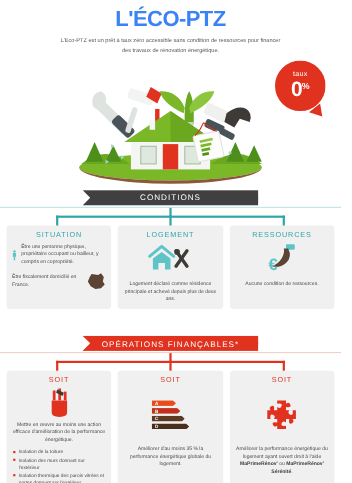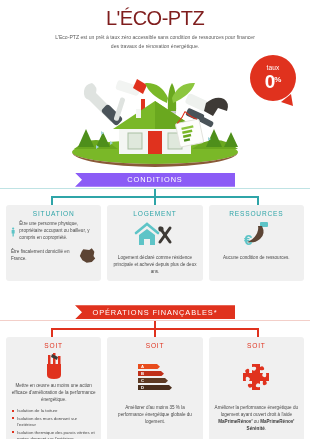--- a/index.html
+++ b/index.html
@@ -7,21 +7,21 @@
     width: 310px; height: 439px;
     background: #ffffff;
     font-family: "Liberation Sans", sans-serif;
     overflow: hidden;
   }
   .page { position: relative; width: 310px; height: 439px; background: #fff; }
 
   
   .header { text-align: center; padding-top: 8px; }
   .title {
-    font-size: 20px; font-weight: normal; color: #7f1d1d;
+    font-size: 20px; font-weight: bold; color: #3b82f6;
     letter-spacing: -0.5px; line-height: 1;
   }
   .subtitle {
     margin: 5px auto 0; width: 200px;
     font-size: 5.1px; line-height: 1.75; color: #5a5a5a;
   }
 
   
   .hero { position: relative; width: 310px; height: 120px; margin-top: 2px; }
   .hero svg { position: absolute; left: 0; top: 0; }
@@ -44,21 +44,21 @@
     width: 160px; height: 14px;
     display: flex; align-items: center; justify-content: center;
     color: #fff; font-size: 7.4px; letter-spacing: .9px;
     clip-path: polygon(0 0, 100% 0, 100% 100%, 0 100%, 7px 50%);
   }
   .banner::before, .banner::after {
     content: ""; position: absolute; top: 1px; width: 22px; height: 12px;
   }
   .banner::before { left: -20px; clip-path: polygon(0 0, 100% 50%, 0 100%, 6px 50%); }
   .banner::after  { right: -20px; clip-path: polygon(100% 0, 100% 100%, 0 50%, 94% 50%); }
-  .banner.teal, .banner.teal::before, .banner.teal::after { background: #8b5cf6; }
+  .banner.teal, .banner.teal::before, .banner.teal::after { background: #404040; }
   .banner.red,  .banner.red::before,  .banner.red::after  { background: #e0321e; }
 
   .rule { height: 1px; width: 310px; }
   .rule.teal { background: #bfe3e4; }
   .rule.red  { background: #f3cfc9; }
 
   
   .tree { position: relative; height: 16px; width: 310px; }
   .tree .stem { position: absolute; left: 154px; top: 0; width: 2px; height: 8px; }
   .tree .cross { position: absolute; left: 51px; top: 7px; width: 208px; height: 2px; }

